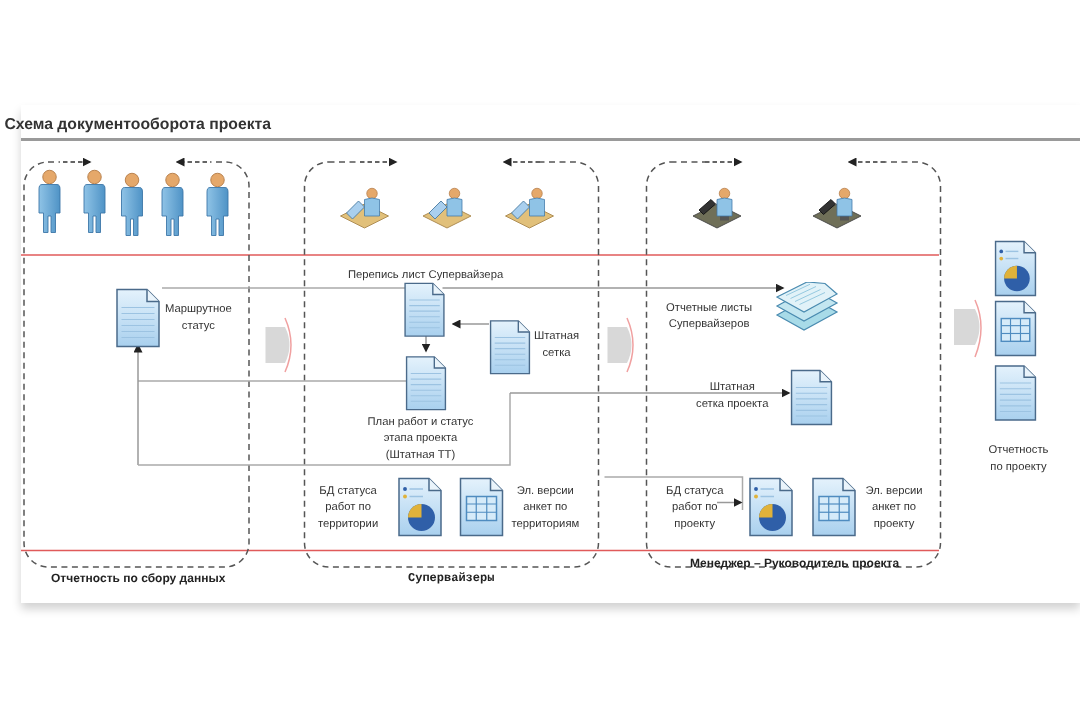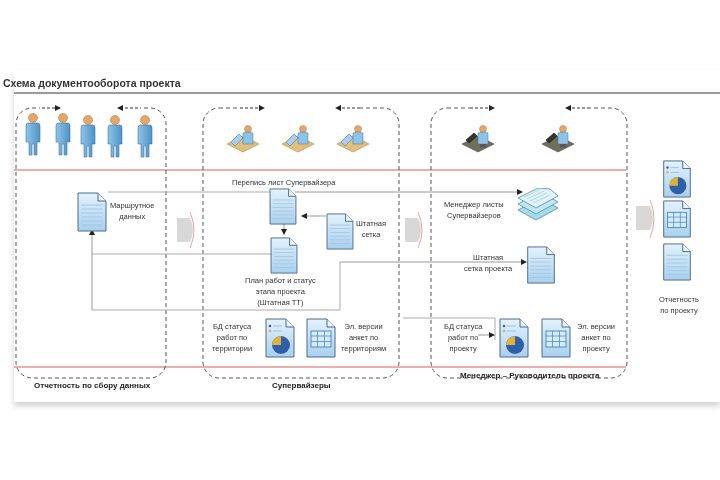--- a/index.html
+++ b/index.html
@@ -167,41 +167,41 @@
   <use href="#stack" x="516" y="188" width="44" height="36"></use>
   <use href="#doc" x="526" y="246" width="30" height="38"></use>
   <use href="#docpie" x="498" y="318" width="32" height="40"></use>
   <use href="#doctable" x="540" y="318" width="32" height="40"></use>
   <use href="#docpie" x="662" y="160" width="30" height="38"></use>
   <use href="#doctable" x="662" y="200" width="30" height="38"></use>
   <use href="#doc" x="662" y="243" width="30" height="38"></use>
 </svg>
 
 <div class="lbl" style="left:110px;top:200px;white-space:pre;">Маршрутное
-данных</div>
+статус</div>
 <div class="lbl" style="left:232px;top:177px;">Перепись лист Супервайзера</div>
 <div class="lbl" style="left:356px;top:218px;white-space:pre;">Штатная
 сетка</div>
 <div class="lbl" style="left:245px;top:275px;white-space:pre;">План работ и статус
 этапа проекта
 (Штатная ТТ)</div>
 <div class="lbl" style="left:212px;top:321px;white-space:pre;">БД статуса
 работ по
 территории</div>
 <div class="lbl" style="left:341px;top:321px;white-space:pre;">Эл. версии
 анкет по
 территориям</div>
-<div class="lbl" style="left:444px;top:199px;white-space:pre;">Менеджер листы
+<div class="lbl" style="left:444px;top:199px;white-space:pre;">Отчетные листы
 Супервайзеров</div>
 <div class="lbl" style="left:464px;top:252px;white-space:pre;">Штатная
 сетка проекта</div>
 <div class="lbl" style="left:444px;top:321px;white-space:pre;">БД статуса
 работ по
 проекту</div>
 <div class="lbl" style="left:577px;top:321px;white-space:pre;">Эл. версии
 анкет по
 проекту</div>
 <div class="lbl" style="left:659px;top:294px;white-space:pre;font-weight:normal;">Отчетность
 по проекту</div>
 
 <div class="lane-lbl" style="left:34px;top:381px;">Отчетность по сбору данных</div>
-<div class="lane-lbl" style="left:272px;top:381px;">Супервайзеры</div>
+<div class="lane-lbl" style="left:272px;top:381px;font-family:Liberation Mono, monospace;">Супервайзеры</div>
 <div class="lane-lbl" style="left:460px;top:371px;">Менеджер – Руководитель проекта</div>
 
 </body></html>

